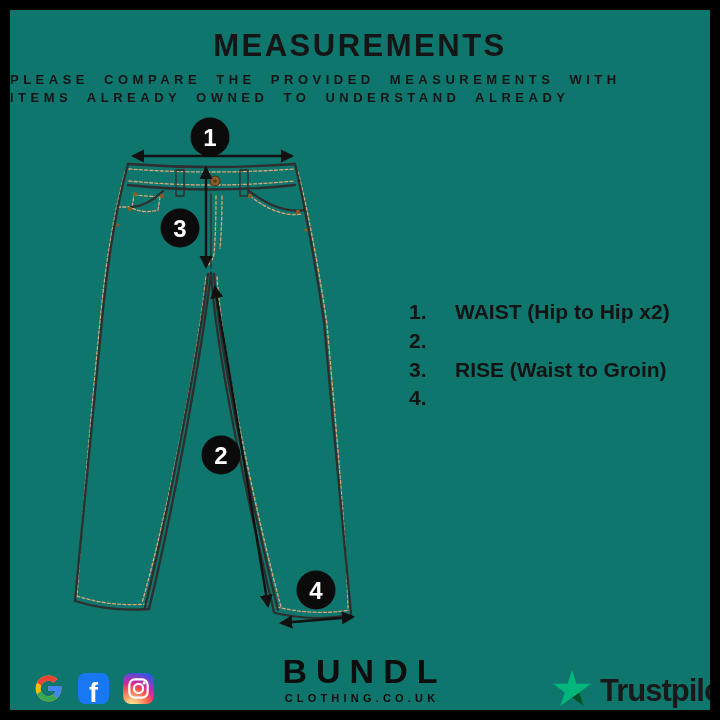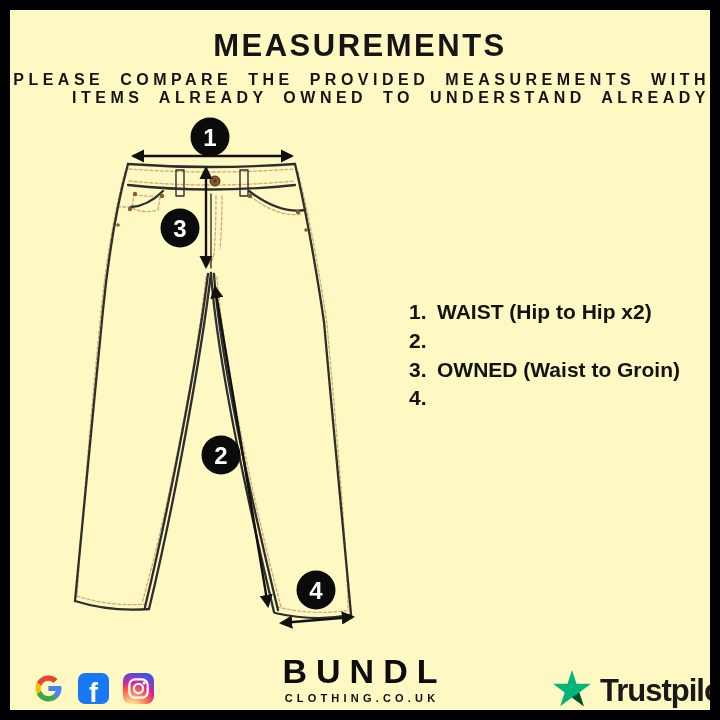--- a/index.html
+++ b/index.html
@@ -1,43 +1,43 @@
 <!DOCTYPE html>
 <html><head>
 <meta charset="utf-8">
 <style>
   html,body{margin:0;padding:0;background:#888;}
   .frame{
     position:relative;width:720px;height:720px;box-sizing:border-box;
-    border:10px solid #000;background:#fef9c3;overflow:hidden;
+    border:10px solid #000;background:#0f766e;overflow:hidden;
     font-family:"Liberation Sans",sans-serif;color:#111;
   }
   
   .title{
     position:absolute;top:18px;left:0;width:100%;text-align:center;
     font-size:31px;font-weight:700;letter-spacing:2.5px;color:#151515;
   }
   .subtitle{
-    position:absolute;top:61px;left:0;width:100%;text-align:right;
-    font-size:16px;font-weight:700;letter-spacing:4.5px;word-spacing:7px;
+    position:absolute;top:61px;left:0;width:100%;text-align:left;
+    font-size:13px;font-weight:700;letter-spacing:4.5px;word-spacing:7px;
     line-height:18px;color:#151515;
   }
   
   .jeans-svg{position:absolute;left:55px;top:100px;}
   .outline{fill:none;stroke:#2E2E2E;stroke-width:2.3;stroke-linecap:round;stroke-linejoin:round;}
   .thin{stroke-width:1.4;}
   .stitch{fill:none;stroke:#D8A878;stroke-width:1.3;stroke-dasharray:3 2.2;stroke-linecap:round;}
   .arrow{fill:none;stroke:#111;stroke-width:2.4;}
   .badge-circle{fill:#0B0B0B;}
   .badge-num{fill:#fff;font-family:"Liberation Sans",sans-serif;font-size:24px;font-weight:700;text-anchor:middle;}
   
   .mlist{position:absolute;left:399px;top:288px;font-size:21px;font-weight:700;color:#131313;}
   .mrow{display:flex;height:28.7px;align-items:center;}
   .mnum{width:19px;}
-  .mlabel{margin-left:9px;white-space:nowrap;}
+  .mlabel{margin-left:27px;white-space:nowrap;}
   
   .social{position:absolute;left:23px;top:663px;display:flex;gap:14px;align-items:center;}
   .g-icon{width:31px;height:31px;display:block;}
   .fb-icon{width:31px;height:31px;border-radius:7px;background:#1877F2;overflow:hidden;
     display:flex;justify-content:center;}
   .fb-f{color:#fff;font-size:27px;font-weight:700;line-height:1;margin-top:7px;}
   .ig-icon{width:31px;height:31px;border-radius:8px;
     background:radial-gradient(circle at 28% 110%, #fdf497 0%, #fdf497 5%, #fd5949 45%, #d6249f 60%, #285AEB 90%);
     display:flex;align-items:center;justify-content:center;}
   .brand{position:absolute;left:0;top:644px;width:100%;text-align:center;color:#0d0d0d;}
@@ -132,21 +132,21 @@
   <div class="mlist">
     <div class="mrow">
       <span class="mnum">1.</span>
       <span class="mlabel">WAIST (Hip to Hip x2)</span>
     </div>
     <div class="mrow">
       <span class="mnum">2.</span>
     </div>
     <div class="mrow">
       <span class="mnum">3.</span>
-      <span class="mlabel">OWNED (Waist to Groin)</span>
+      <span class="mlabel">RISE (Waist to Groin)</span>
     </div>
     <div class="mrow">
       <span class="mnum">4.</span>
     </div>
   </div>
 
   <div class="social">
     <svg class="g-icon" viewBox="0 0 48 48" xmlns="http://www.w3.org/2000/svg">
       <path fill="#FBBC05" d="M43.611,20.083H42V20H24v8h11.303c-1.649,4.657-6.08,8-11.303,8c-6.627,0-12-5.373-12-12 c0-6.627,5.373-12,12-12c3.059,0,5.842,1.154,7.961,3.039l5.657-5.657C34.046,6.053,29.268,4,24,4C12.955,4,4,12.955,4,24 c0,11.045,8.955,20,20,20c11.045,0,20-8.955,20-20C44,22.659,43.862,21.35,43.611,20.083z"></path>
       <path fill="#EA4335" d="M6.306,14.691l6.571,4.819C14.655,15.108,18.961,12,24,12c3.059,0,5.842,1.154,7.961,3.039 l5.657-5.657C34.046,6.053,29.268,4,24,4C16.318,4,9.656,8.337,6.306,14.691z"></path>

